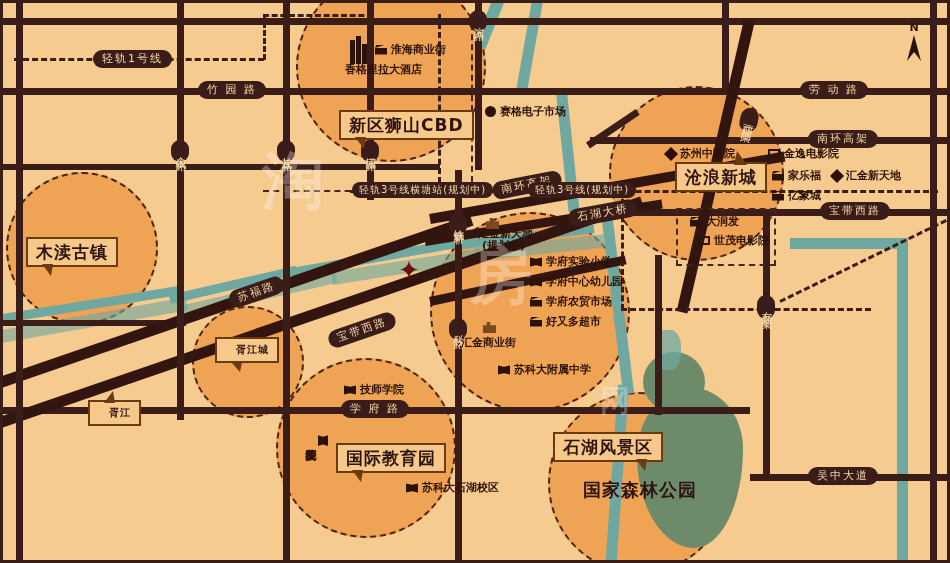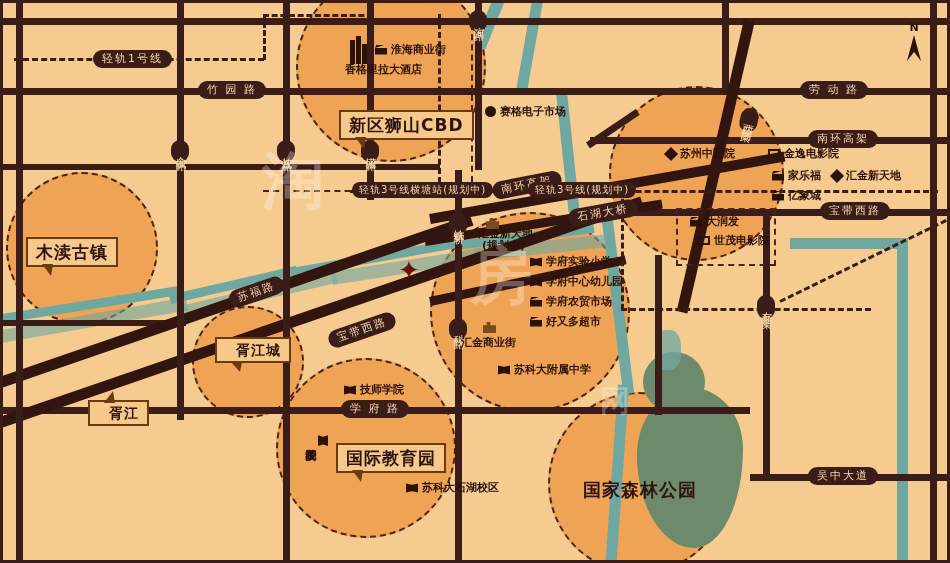--- a/index.html
+++ b/index.html
@@ -41,21 +41,21 @@
   .callout{
     position:absolute;border:2px solid #6a3a12;background:#f6c88a;
     color:#2e1410;font-weight:bold;padding:2px 8px;white-space:nowrap;
     font-size:17px;line-height:22px;letter-spacing:1px;
   }
   .callout .tail{
     position:absolute;left:14px;bottom:-11px;width:0;height:0;
     border-left:9px solid transparent;border-right:2px solid transparent;
     border-top:12px solid #6a3a12;
   }
-  .callout.sm{font-size:14px;line-height:18px;padding-left:19px;}
+  .callout.sm{font-size:10px;line-height:18px;padding-left:19px;}
 
   
   .poi{position:absolute;display:flex;align-items:center;gap:4px;
        font-size:11px;color:#2c1109;white-space:nowrap;font-weight:bold;}
   .poi .gl{font-size:11px;line-height:11px;color:#2c1109;}
   .poi .ic{display:inline-block;width:12px;height:10px;background:#2c1109;}
   .poi .ic.shop{clip-path:polygon(0 35%,100% 35%,100% 100%,0 100%,0 35%,12% 0,88% 0);}
   .poi .ic.book{clip-path:polygon(0 10%,48% 22%,52% 22%,100% 10%,100% 100%,52% 88%,48% 88%,0 100%);}
   .poi .ic.film{background:none;border:2px solid #2c1109;height:9px;box-sizing:border-box;}
   .poi .ic.diamond{width:10px;height:10px;background:#2c1109;transform:rotate(45deg);}
@@ -298,31 +298,39 @@
   </div>
   <div class="poi" style="left:406px;top:482px;">
     <span class="ic book"></span>
     <span class="gl">苏科大石湖校区</span>
   </div>
 
   <div class="callout" style="left:339px;top:110px;">
     <span>新区狮山CBD</span>
     <span class="tail"></span>
   </div>
+  <div class="callout" style="left:675px;top:162px;">
+    <span>沧浪新城</span>
+    <span class="tail" style="left:auto;right:18px;bottom:auto;top:-13px;border-top:none;border-bottom:14px solid #6a3a12;border-left:3px solid transparent;border-right:10px solid transparent;"></span>
+  </div>
   <div class="callout" style="left:26px;top:237px;">
     <span>木渎古镇</span>
     <span class="tail"></span>
   </div>
   <div class="callout sm" style="left:215px;top:337px;">
     <span>胥江城</span>
     <span class="tail" style="border-top-width:10px;"></span>
   </div>
   <div class="callout" style="left:336px;top:443px;">
     <span>国际教育园</span>
     <span class="tail"></span>
+  </div>
+  <div class="callout" style="left:553px;top:432px;">
+    <span>石湖风景区</span>
+    <span class="tail" style="left:auto;right:14px;"></span>
   </div>
 
   <div class="callout sm" style="left:88px;top:400px;">
     <span>胥江</span>
     <span class="tail" style="top:-11px;bottom:auto;border-top:none;border-bottom:12px solid #6a3a12;"></span>
   </div>
   <div style="position:absolute;left:583px;top:478px;font-size:18px;font-weight:bold;color:#2e1410;letter-spacing:1px;">国家森林公园</div>
 
   <div class="star" style="left:409px;top:270px;">
     <span>✦</span>

